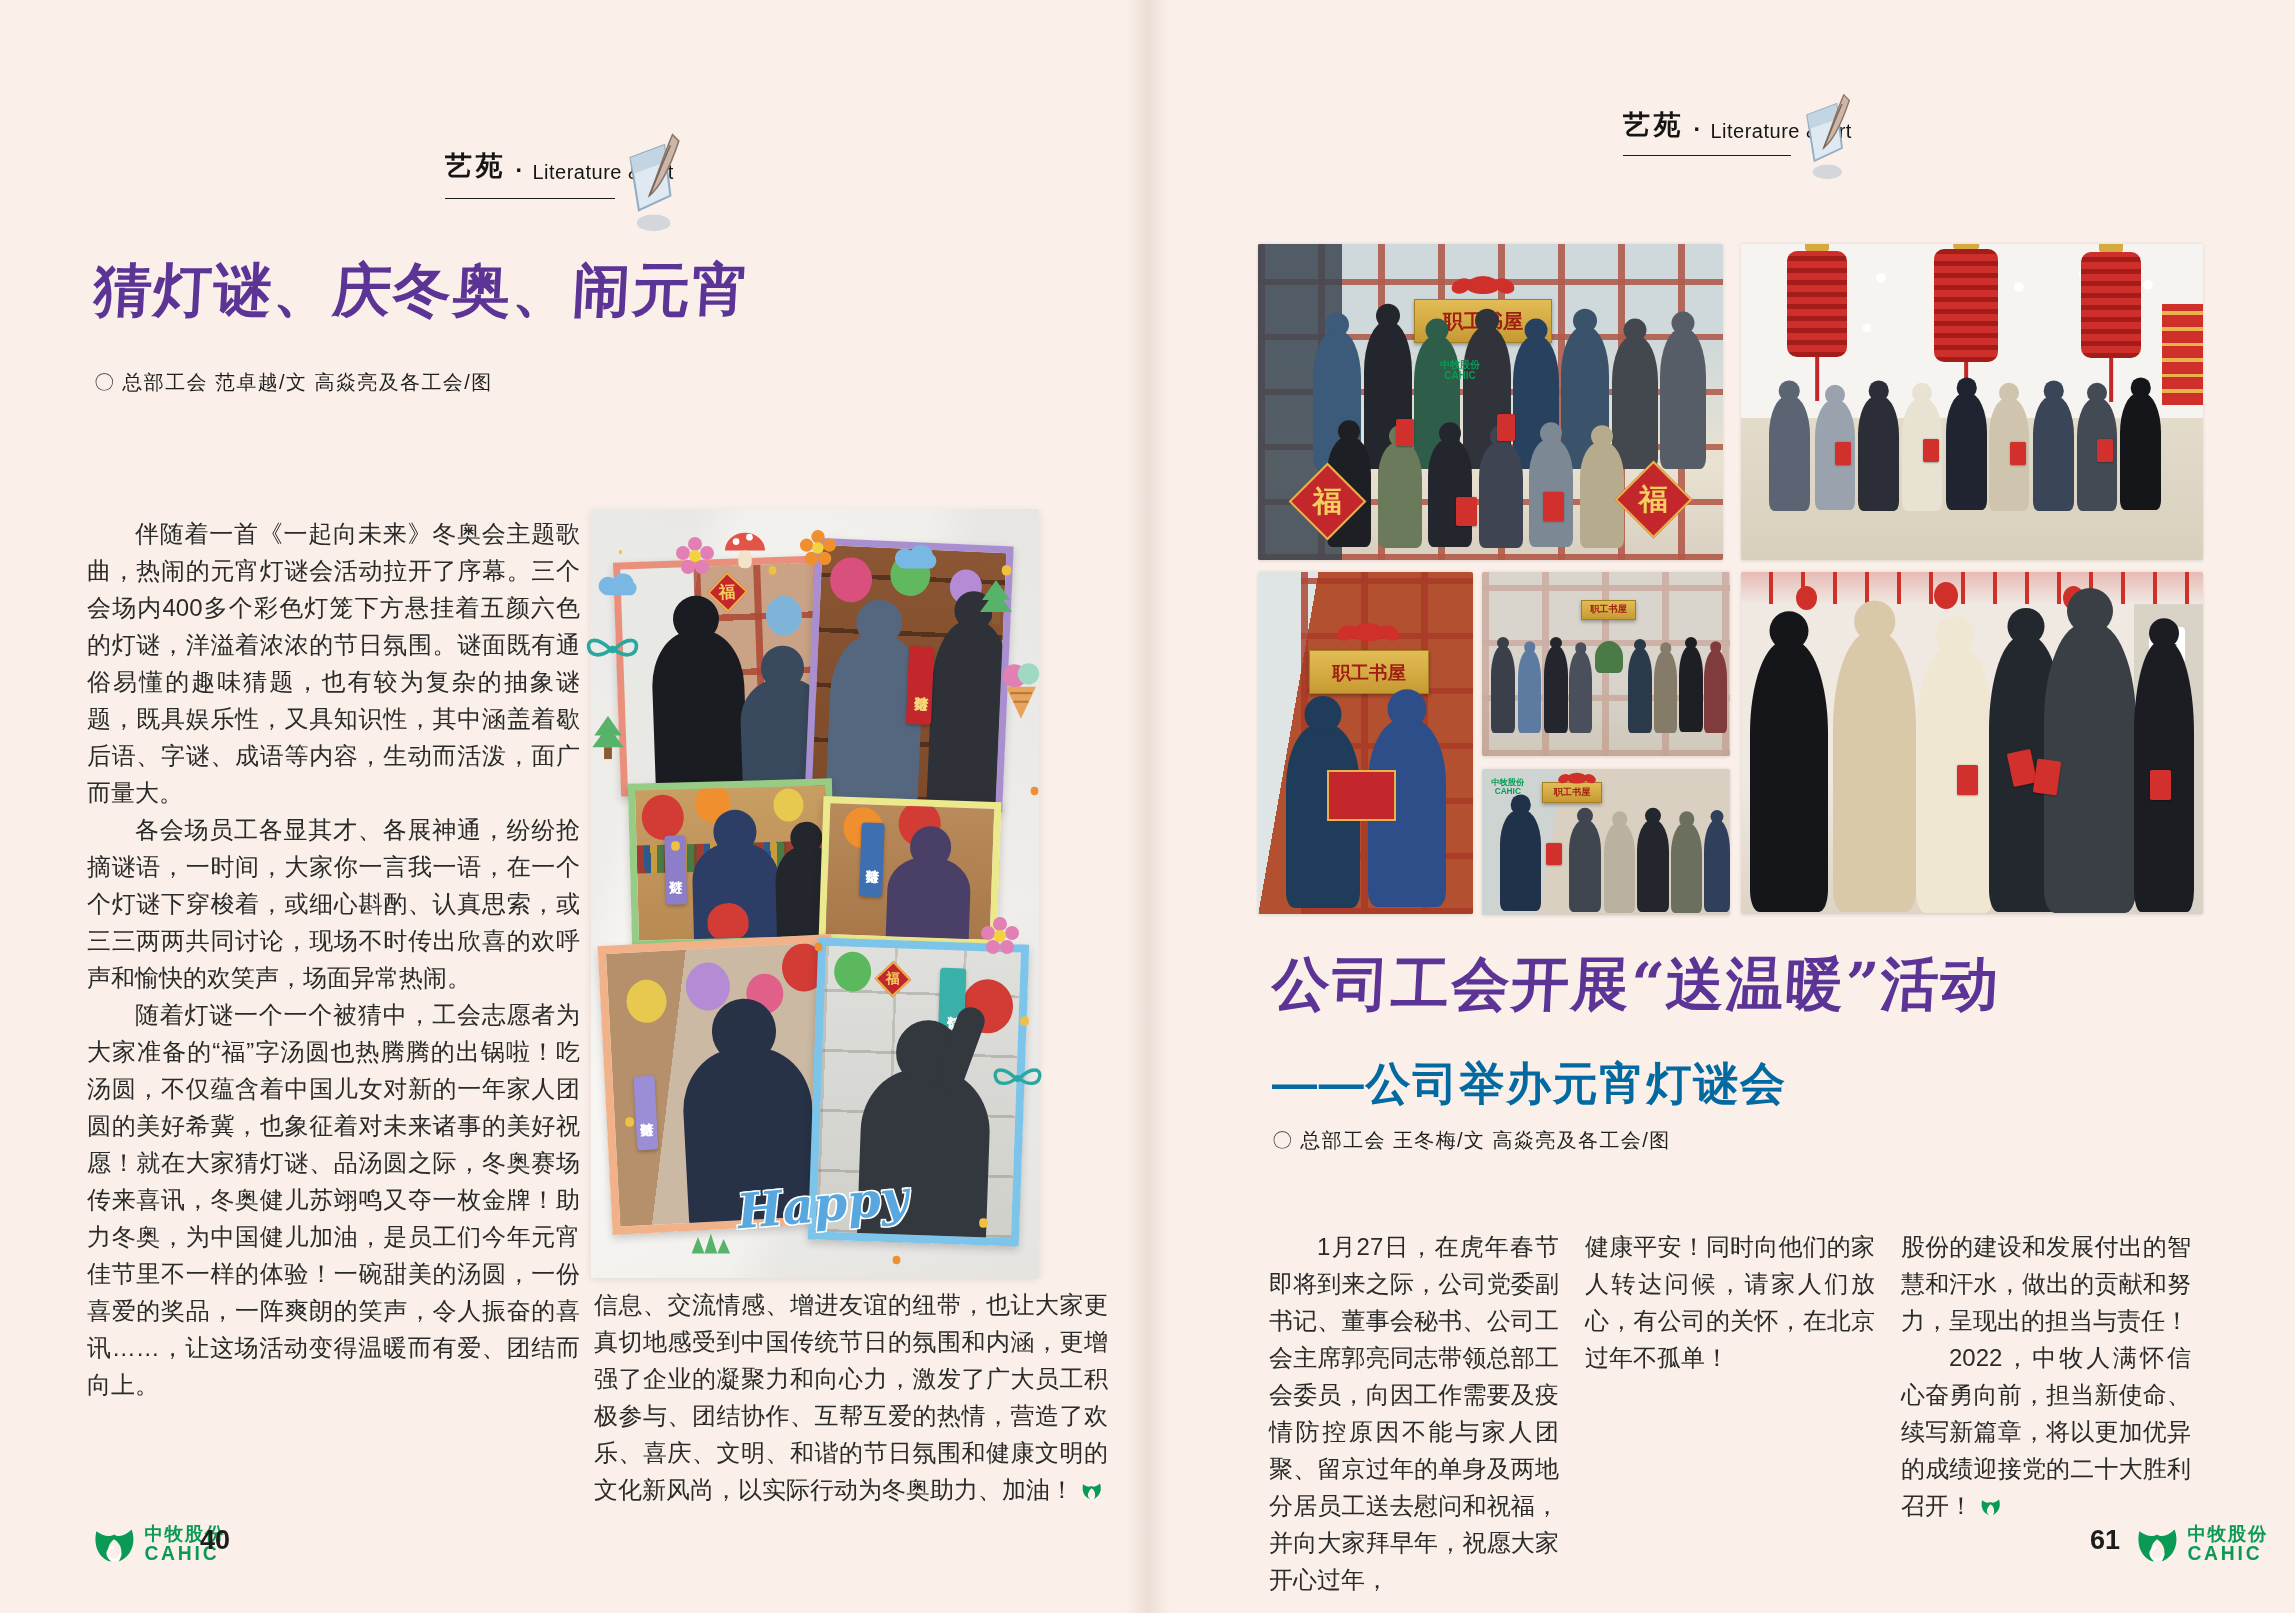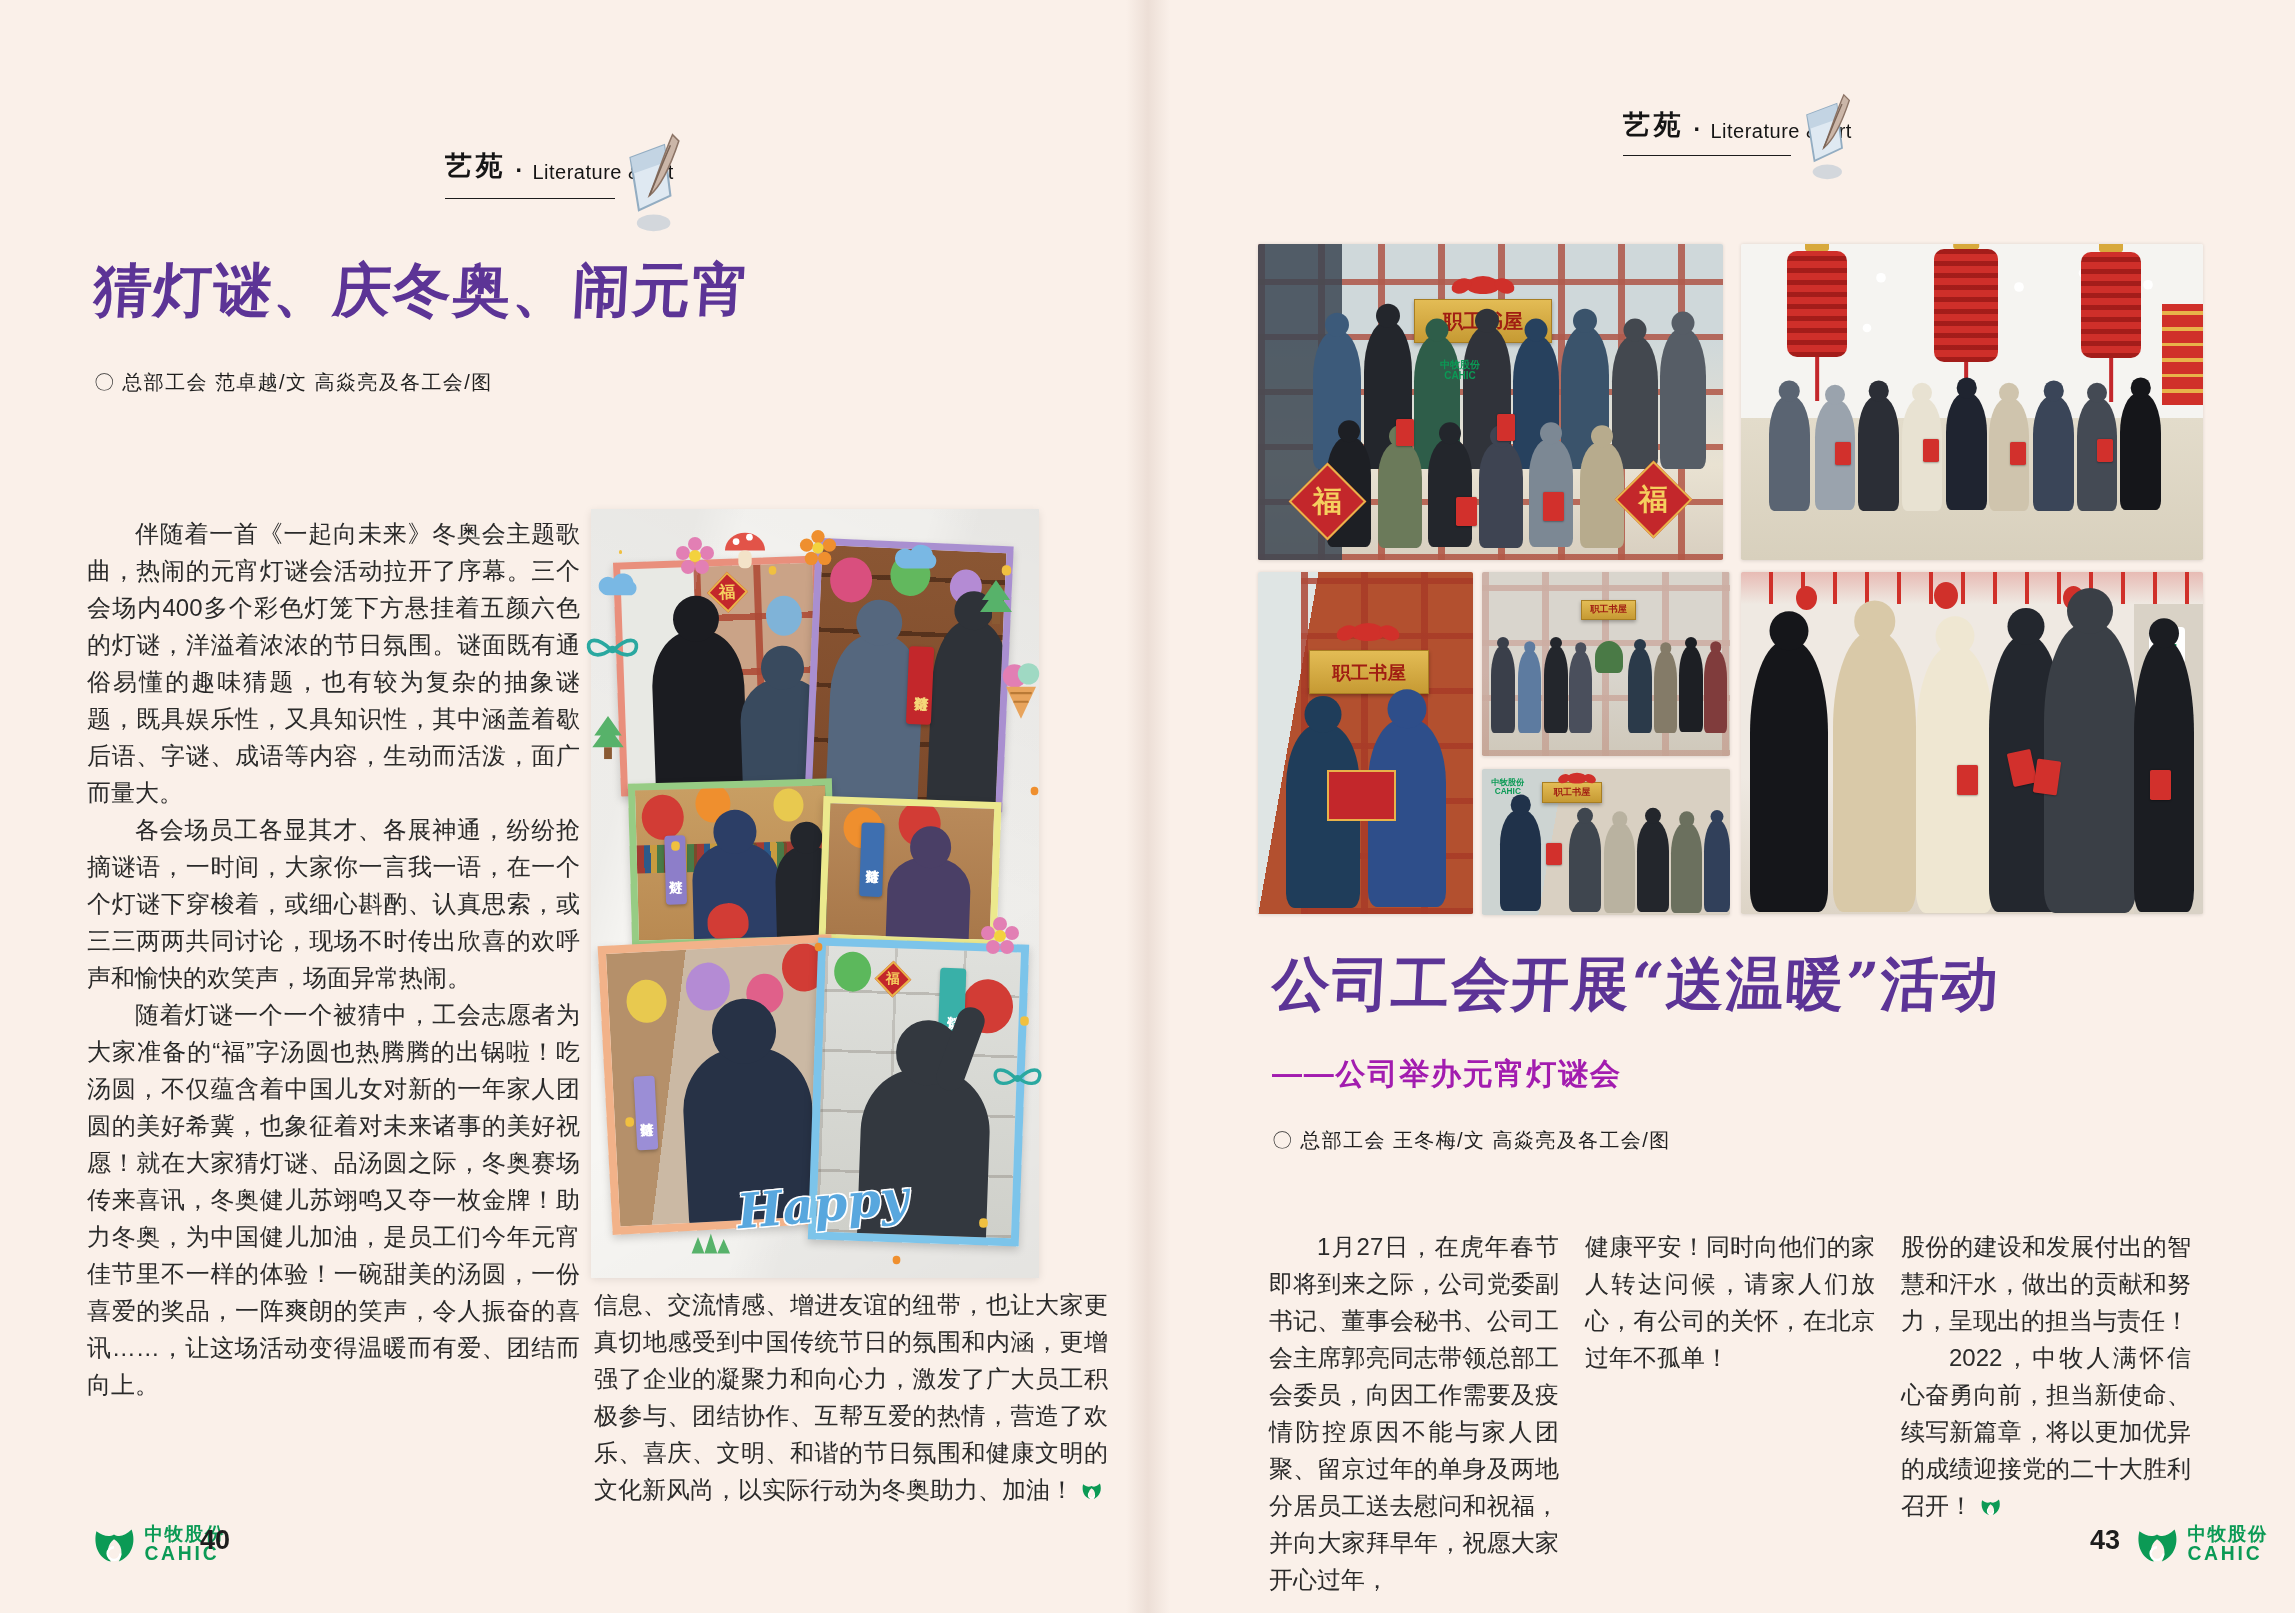--- a/index.html
+++ b/index.html
@@ -11,21 +11,21 @@
   
   .sec-hdr{position:absolute;display:flex;align-items:flex-end;gap:9.2px;color:#151515;white-space:nowrap}
   .sec-hdr .cn{font-size:27px;font-weight:bold;letter-spacing:3.7px}
   .sec-hdr .dot{font-size:23px;font-weight:bold}
   .sec-hdr .en{font-size:20px;letter-spacing:0.5px}
   .hdr-line{position:absolute;height:1.4px;background:#1c1c1c}
 
   
   .big-title{position:absolute;font-family:"DejaVu Serif",serif;font-weight:bold;color:#5c3496;
              font-size:58px;letter-spacing:1.8px;transform:skewX(-3deg);white-space:nowrap}
-  .subtitle{position:absolute;font-size:30px;font-weight:bold;color:#a21caf;letter-spacing:1.8px;white-space:nowrap}
+  .subtitle{position:absolute;font-size:45px;font-weight:bold;color:#0369a1;letter-spacing:1.8px;white-space:nowrap}
   .byline{position:absolute;font-size:20px;color:#1f1f1f;letter-spacing:1.4px;white-space:nowrap}
 
   
   .bodycol{position:absolute;font-size:24px;line-height:37px;text-align:justify;color:#2a2a2a}
   .bodycol p{margin:0}
   .bodycol p.ind{text-indent:2em}
   .endleaf{display:inline-block;width:23px;height:23px;vertical-align:-3.7px;margin-left:5.5px}
 
   
   .pagenum{position:absolute;font-size:27px;color:#1d1d1d;font-weight:bold}
@@ -420,21 +420,21 @@
       <p>健康平安！同时向他们的家人转达问候，请家人们放心，有公司的关怀，在北京过年不孤单！</p>
     </div>
     <div class="bodycol" style="left:1901px;top:1228px;width:290px">
       <p>股份的建设和发展付出的智慧和汗水，做出的贡献和努力，呈现出的担当与责任！</p>
       <p class="ind"><span>2022，中牧人满怀信心奋勇向前，担当新使命、续写新篇章，将以更加优异的成绩迎接党的二十大胜利召开！</span><svg class="endleaf" viewBox="0 0 60 60">
          <path d="M8 14 C4 30 10 48 26 52 C20 40 22 30 30 24 C40 30 42 42 36 52 C52 46 58 28 52 12 C44 20 36 22 30 18 C24 22 16 20 8 14 Z" fill="#0b9a55"></path>
          <path d="M30 34 a8 8 0 1 0 8 8" stroke="#fff" fill="none" stroke-width="3"></path>
           </svg></p>
     </div>
 
-    <div class="pagenum" style="left:2090px;top:1525px">43</div>
+    <div class="pagenum" style="left:2090px;top:1525px">61</div>
     <div class="brand" style="left:2133px;top:1520px">
       <svg width="48" height="48" viewBox="0 0 60 60">
         <path d="M8 14 C4 30 10 48 26 52 C20 40 22 30 30 24 C40 30 42 42 36 52 C52 46 58 28 52 12 C44 20 36 22 30 18 C24 22 16 20 8 14 Z" fill="#0b9a55"></path>
         <path d="M30 34 a8 8 0 1 0 8 8" stroke="#fff" fill="none" stroke-width="3"></path>
         </svg>
       <div class="txt">
         <span class="cn">中牧股份</span>
         <span class="en">CAHIC</span>
       </div>
     </div>

